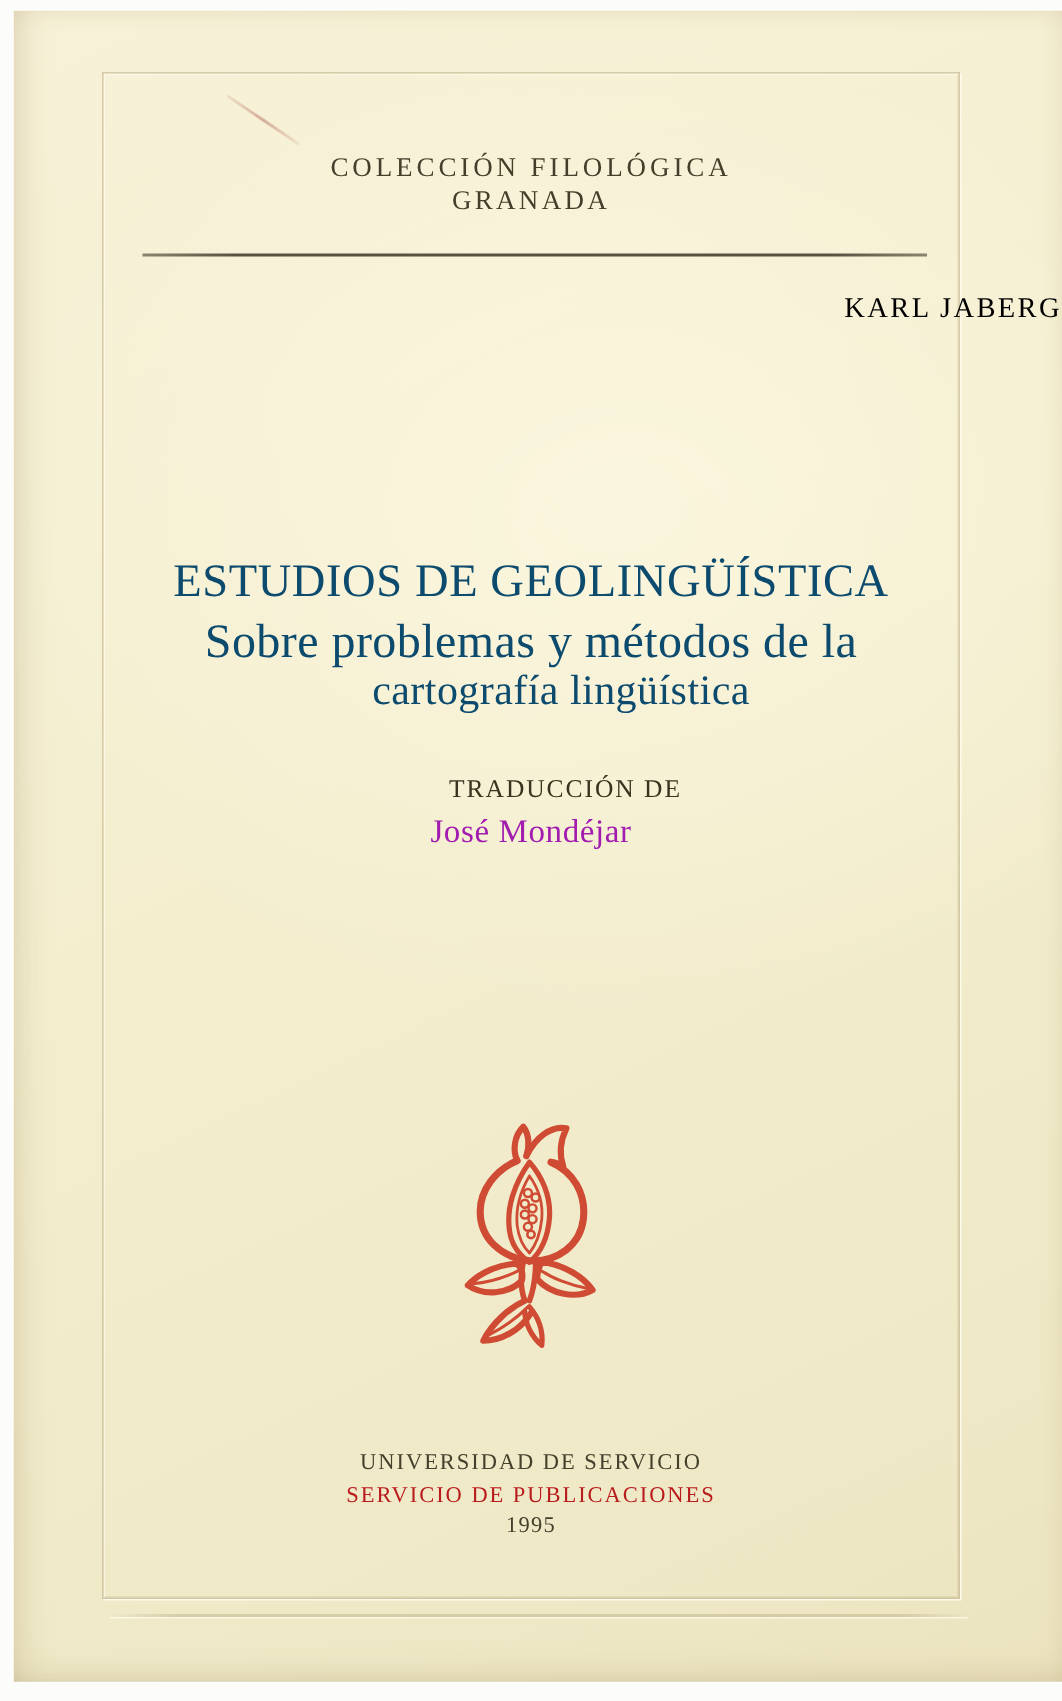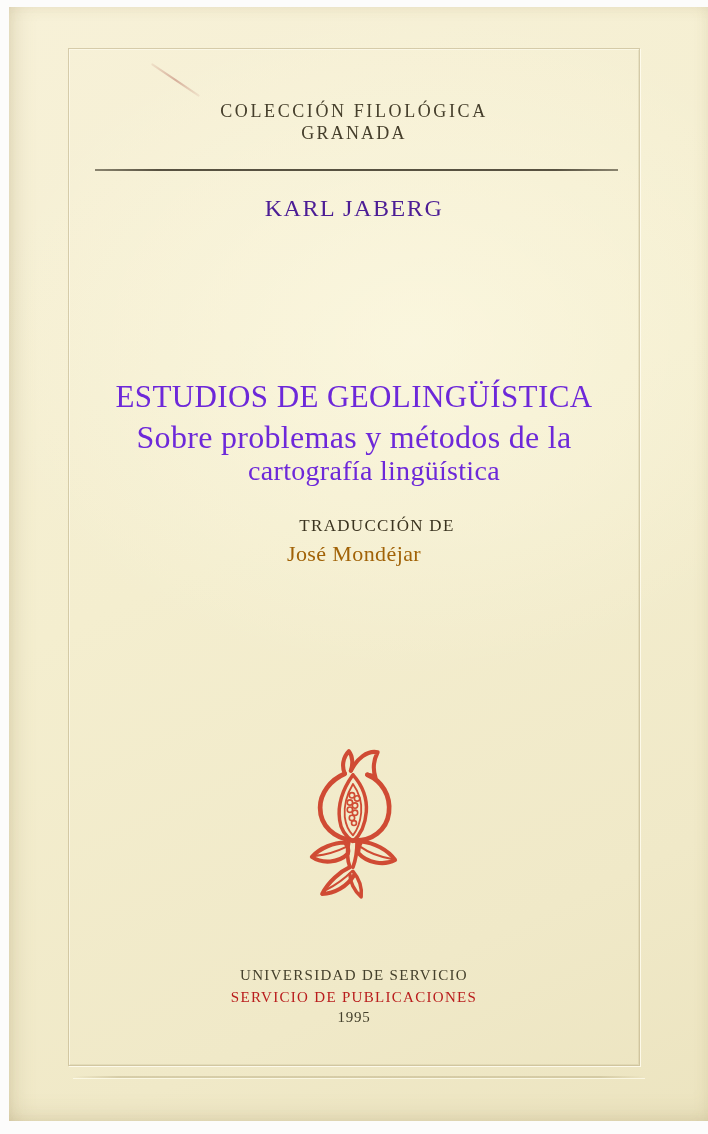--- a/index.html
+++ b/index.html
@@ -70,27 +70,27 @@
     white-space: nowrap;
   }
   .collection-name   { top: 101px; font-size: 18px; letter-spacing: 2.6px; color: #453e2b; }
   .collection-number { top: 123px; font-size: 18px; letter-spacing: 2.2px; color: #453e2b; }
   .divider {
     position: absolute;
     left: 95px; top: 169px;
     width: 523px; height: 2px;
     background: linear-gradient(90deg, rgba(80,74,56,0.65), rgba(70,64,48,0.9) 12%, rgba(70,64,48,0.9) 88%, rgba(80,74,56,0.65));
   }
-  .author { top: 195px; font-size: 24px; letter-spacing: 1.6px; color: #4c1d95; }
+  .author { top: 195px; font-size: 19px; letter-spacing: 1.6px; color: #000000; text-align: right; }
   .title-main { top: 369px; font-size: 31px; letter-spacing: 0.4px; }
   .title-sub1 { top: 409px; font-size: 32px; letter-spacing: 0.3px; }
   .title-sub2 { top: 445px; font-size: 28px; letter-spacing: 0.3px; padding-left: 20px; }
-  .red { color: #6d28d9; margin-top: 10px; }
+  .red { color: #0c4a6e; }
   .translation-label { top: 516px; font-size: 17px; letter-spacing: 1.3px; color: #3a331f; margin-left: 23px; }
-  .translator       { top: 541px; font-size: 22px; letter-spacing: 0.4px; color: #a16207; font-family: Liberation Serif, serif; }
+  .translator       { top: 541px; font-size: 22px; letter-spacing: 0.4px; color: #a21caf; font-family: Liberation Serif, serif; }
   .emblem {
     position: absolute;
     left: 307px; top: 744px;
     width: 94px; height: 156px;
   }
   .pub-university { top: 967px;  font-size: 15px; letter-spacing: 1.3px; color: #44402c; }
   .pub-service    { top: 989px;  font-size: 15px; letter-spacing: 1.3px; color: #b91c1c; }
   .pub-year       { top: 1009px; font-size: 15px; letter-spacing: 0.8px; color: #44402c; }
 </style>
 </head>

